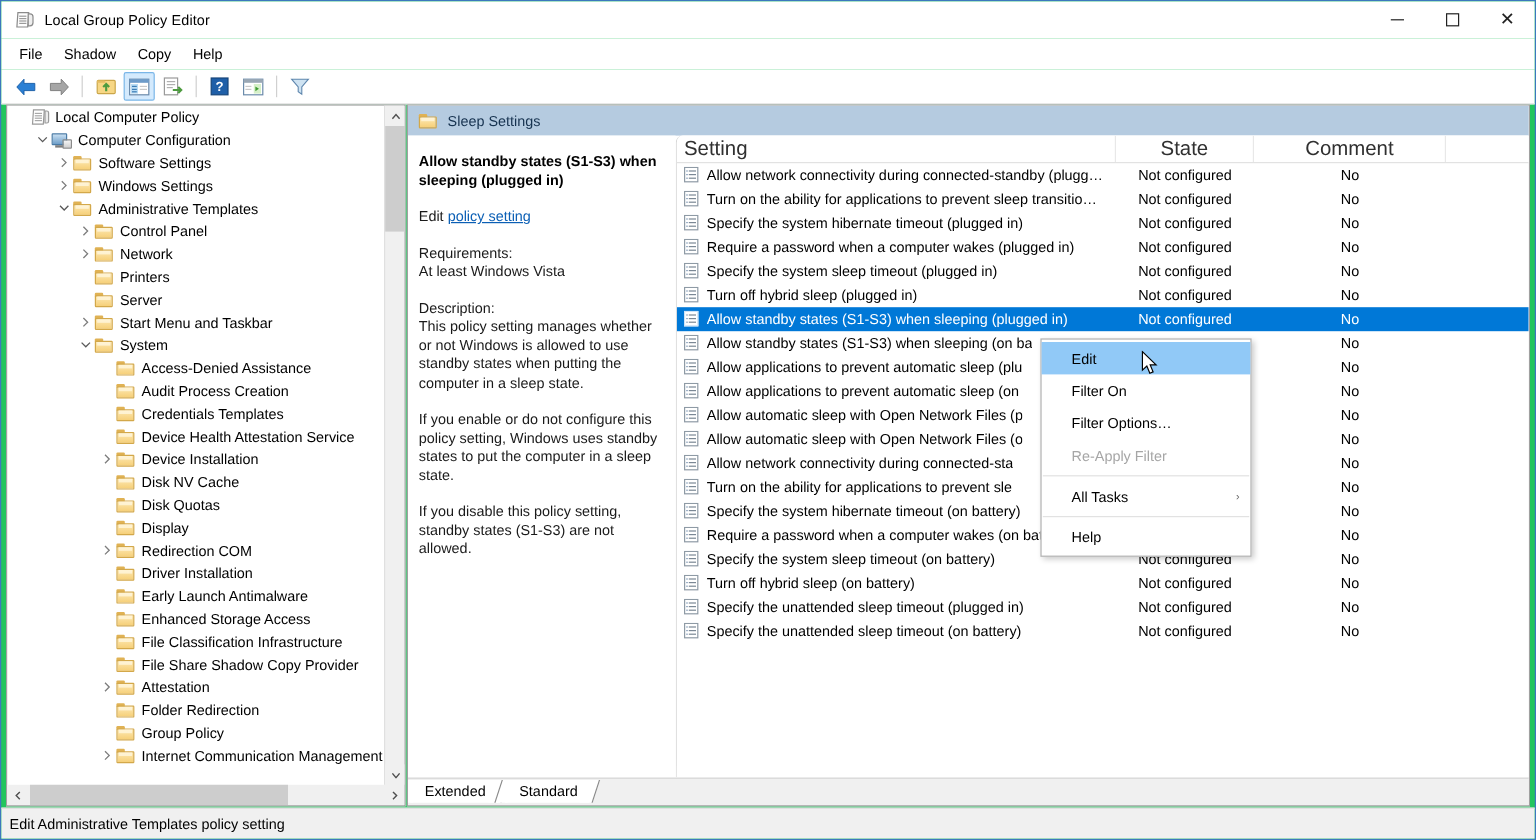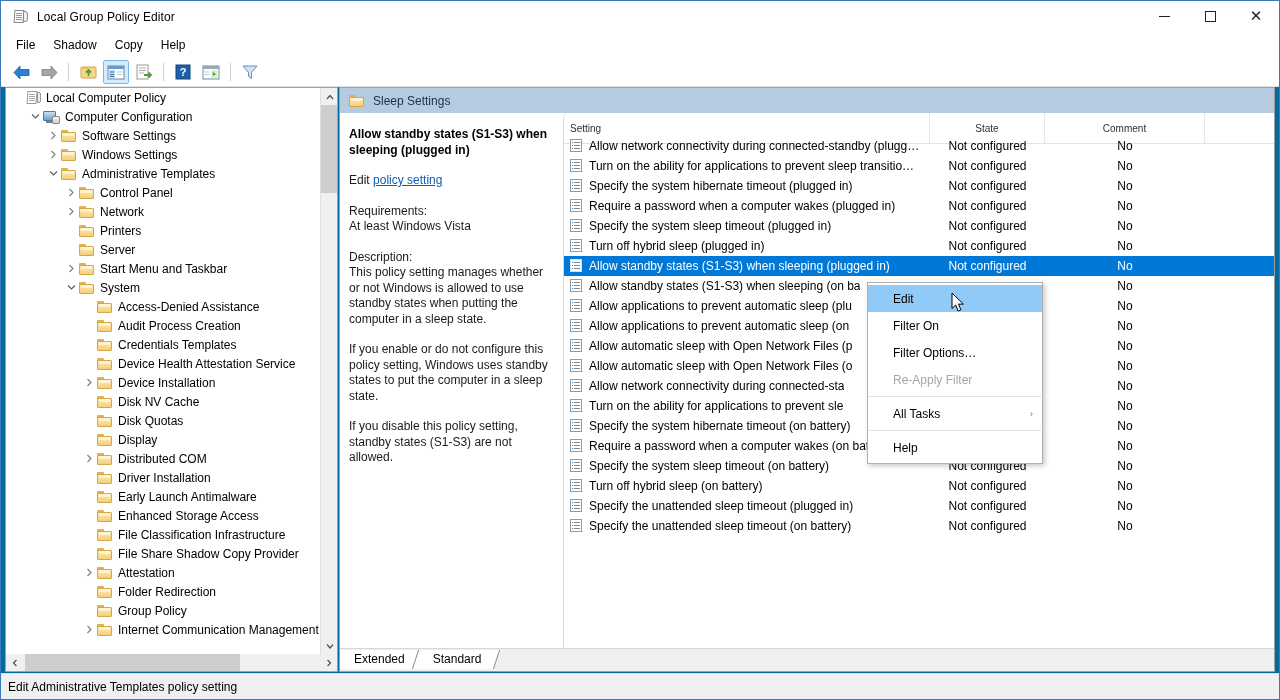--- a/index.html
+++ b/index.html
@@ -5,21 +5,21 @@
   * { box-sizing: border-box; margin: 0; padding: 0; }
   html, body {
     width: 1280px; height: 700px;
     overflow: hidden;
     font-family: "Liberation Sans", sans-serif;
     background: #ffffff;
   }
   #app {
     position: relative;
     width: 1280px; height: 700px;
-    background: #0369a1;
+    background: #22c55e;
     border: 1px solid #3b78bd;
     overflow: hidden;
   }
 
   
   .titlebar {
     position: absolute; top: 0; left: 0; right: 0; height: 31px;
     background: #ffffff;
     display: flex; align-items: center;
   }
@@ -192,23 +192,23 @@
   .desc-p { margin-top: 0; }
 
   
   .list-panel {
     flex: 1; background: #ffffff; position: relative;
     border-left: 1px solid #d8d8d8;
     border-top-left-radius: 6px;
     overflow: hidden;
   }
   .lv-header {
-    display: flex; height: 31px; align-items: stretch;
+    display: flex; height: 23px; align-items: stretch;
     border-bottom: 1px solid #e2e2e2; background: #fff;
-    font-size: 10px; color: #303030;
+    font-size: 17px; color: #303030;
   }
   .lv-th {
     display: flex; align-items: center; border-right: 1px solid #e8e8e8;
     padding-left: 6px; position: relative;
   }
   .lv-th.c-setting { width: 366px; }
   .lv-th.c-state { width: 115px; justify-content: center; padding-left: 0; }
   .lv-th.c-comment { width: 160px; justify-content: center; padding-left: 0; }
   .lv-rows { position: absolute; top: 23px; left: 0; right: 0; bottom: 0; }
   .lv-row {
@@ -636,21 +636,21 @@
             <span class="tw">
               <svg width="7" height="9" viewBox="0 0 7 9">
                 <path d="M1.5 1 L5 4.5 L1.5 8" stroke="#7d7d7d" stroke-width="1.1" fill="none"></path>
               </svg>
             </span>
             <div class="folder">
               <div class="tab"></div>
               <div class="body"></div>
               <div class="shine"></div>
             </div>
-            <span>Distributed COM</span>
+            <span>Redirection COM</span>
           </div>
           <div class="tree-row">
             <span style="display:inline-block;width:76px;flex:none;"></span>
             <span class="tw"></span>
             <div class="folder">
               <div class="tab"></div>
               <div class="body"></div>
               <div class="shine"></div>
             </div>
             <span>Driver Installation</span>

